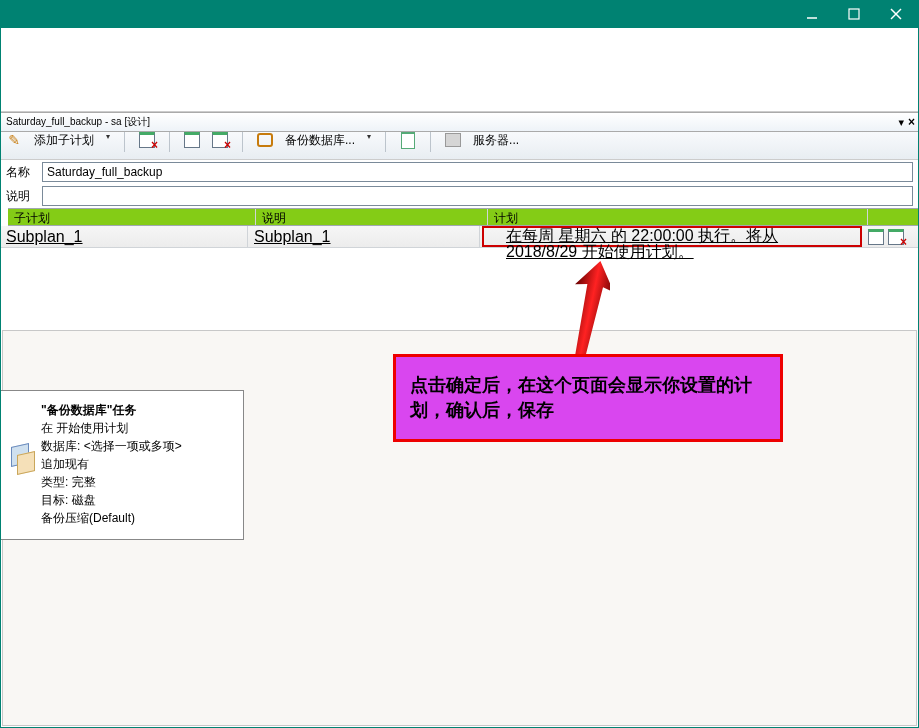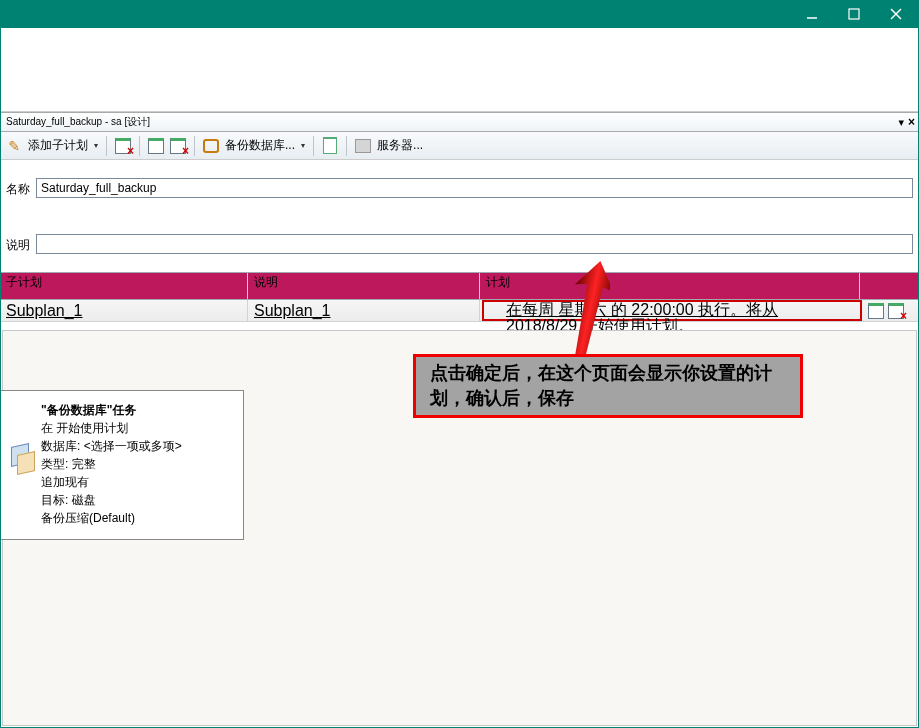--- a/index.html
+++ b/index.html
@@ -10,40 +10,40 @@
 .titlebar .tb-btn svg { stroke: #fff; }
 
 .topband { height: 84px; background: #fff; border-bottom: 1px solid #ccc; }
 
 .tabbar { height: 20px; border-top: 1px solid #aaa; border-bottom: 1px solid #aaa; display: flex; align-items: center; padding: 0 4px; background: linear-gradient(#fff,#eef3f8); gap: 4px; }
 .tabbar .tab { font-size: 10px; padding: 1px 2px; }
 .tabbar .spacer { flex: 1; }
 .tabbar .win-dd { font-size: 11px; }
 .tabbar .win-x { font-size: 12px; font-weight: bold; }
 
-.toolbar { height: 28px; background: linear-gradient(#f8fafc,#e8edf2); border-bottom: 1px solid #ccc; display: flex; align-items: center; padding: 0 6px; gap: 6px; }
+.toolbar { height: 28px; background: linear-gradient(#f8fafc,#e8edf2); border-bottom: 1px solid #ccc; display: flex; align-items: flex-start; padding: 0 6px; gap: 12px; }
 .tb-sep { width: 1px; height: 20px; background: #bcc4cc; margin: 0 2px; }
 .tb-dd { font-size: 8px; color: #333; }
 
 .icon16 { width: 16px; height: 16px; display: inline-flex; align-items: center; justify-content: center; }
 .ic-pencil::before { content: "✎"; color: #c77b0c; font-size: 14px; }
 .ic-cal::before { content: ""; display: block; width: 14px; height: 12px; background: #fff; border: 1px solid #678; border-top: 3px solid #4a6; }
 .ic-calx { position: relative; }
 .ic-calx::before { content: ""; display: block; width: 14px; height: 12px; background: #fff; border: 1px solid #678; border-top: 3px solid #4a6; }
 .ic-calx::after { content: "×"; position: absolute; right: -3px; bottom: -4px; color: #c00; font-weight: bold; font-size: 12px; }
 .ic-link::before { content: ""; display: block; width: 12px; height: 10px; border: 2px solid #c77b0c; border-radius: 3px; }
 .ic-doc::before { content: ""; display: block; width: 12px; height: 14px; background: #fff; border: 1px solid #5a7; border-top: 2px solid #5a7; }
 .ic-srv { position: relative; }
 .ic-srv::before { content: ""; display: block; width: 14px; height: 12px; background: #d5d5d5; border: 1px solid #999; }
 
-.formrow { display: flex; align-items: flex-end; padding: 18px 6px; gap: 0; }
+.formrow { display: flex; align-items: center; padding: 2px 6px; gap: 6px; }
 .formrow label { width: 30px; }
 .formrow input { flex: 1; height: 20px; border: 1px solid #7a8a99; padding: 1px 4px; font: inherit; }
 
-.gridhead { display: flex; border-top: 1px solid #a0a8b0; border-bottom: 1px solid #a0a8b0; background: #be185d; height: 28px; }
+.gridhead { display: flex; border-top: 1px solid #a0a8b0; border-bottom: 1px solid #a0a8b0; background: #84cc16; height: 18px; margin-left: 8px; }
 .gridhead .gh { padding: 1px 6px; font-size: 12px; }
 .w-sub { width: 248px; border-right: 1px solid #d0d4d8; }
 .w-desc { width: 232px; border-right: 1px solid #d0d4d8; }
 .w-plan { width: 380px; border-right: 1px solid #d0d4d8; }
 .w-act { flex: 1; }
 
 .gridrow { display: flex; height: 22px; background: linear-gradient(#f6f6f6,#ececec); border-bottom: 1px solid #d0d4d8; }
 .gridrow .gc { padding: 2px 6px; font-size: 16px; text-decoration: underline; }
 .gridrow .gc.plan { border: 2px solid #c00; margin: 0 2px; padding: 0 22px; line-height: 16px; }
 .gridrow .act { display: flex; align-items: center; gap: 4px; padding: 0 4px; }
@@ -51,21 +51,21 @@
 .canvas-area { position: absolute; left: 2px; top: 330px; right: 2px; bottom: 2px; border: 1px solid #c8c8c8; background: #f9f7f4; }
 
 .task-box { position: absolute; left: 0; top: 390px; width: 244px; border: 1px solid #888; background: #fff; padding: 10px 12px 12px 40px; line-height: 1.5; font-size: 12px; }
 .task-box .t-icon { position: absolute; left: 10px; top: 54px; width: 22px; height: 24px; }
 .task-box .t-icon::before { content: ""; display: block; width: 16px; height: 18px; background: #cfe0ef; border: 1px solid #6a8bbd; transform: skewY(-12deg); }
 .task-box .t-icon::after { content: ""; display: block; width: 16px; height: 18px; background: #f5e0b8; border: 1px solid #c9a65a; transform: skewY(-12deg); margin-top: -12px; margin-left: 6px; }
 .task-box .t-title { font-weight: bold; }
 
 .arrow { position: absolute; left: 570px; top: 260px; width: 40px; height: 100px; pointer-events: none; }
 
-.callout { position: absolute; left: 393px; top: 354px; width: 390px; padding: 4px 14px; background: #a3a3a3; border: 3px solid #e00; font-size: 18px; font-weight: bold; line-height: 1.4; margin-left: 20px; }
+.callout { position: absolute; left: 393px; top: 354px; width: 390px; padding: 16px 14px; background: #d946ef; border: 3px solid #e00; font-size: 18px; font-weight: bold; line-height: 1.4; }
 
 .winborder { position: absolute; inset: 0; border: 1px solid #008272; pointer-events: none; }
 </style>
 </head>
 <body>
 
 <div class="titlebar">
   <div class="tb-btn">
     <svg width="12" height="12">
         <line x1="1" y1="10" x2="11" y2="10" stroke-width="1.5"></line>
@@ -138,22 +138,22 @@
   </div>
 </div>
 
 <div class="canvas-area"></div>
 
 <div class="task-box">
   <span class="t-icon"></span>
   <div class="t-title">"备份数据库"任务</div>
   <div>在 开始使用计划</div>
   <div>数据库: &lt;选择一项或多项&gt;</div>
+  <div>追加现有</div>
   <div>类型: 完整</div>
-  <div>追加现有</div>
   <div>目标: 磁盘</div>
   <div>备份压缩(Default)</div>
 </div>
 
 <svg class="arrow" viewBox="0 0 40 100">
   <defs>
     <linearGradient id="ag" x1="0" y1="0" x2="1" y2="0">
       <stop offset="0" stop-color="#600"></stop>
         <stop offset="0.5" stop-color="#f22"></stop>
         <stop offset="1" stop-color="#600"></stop>

